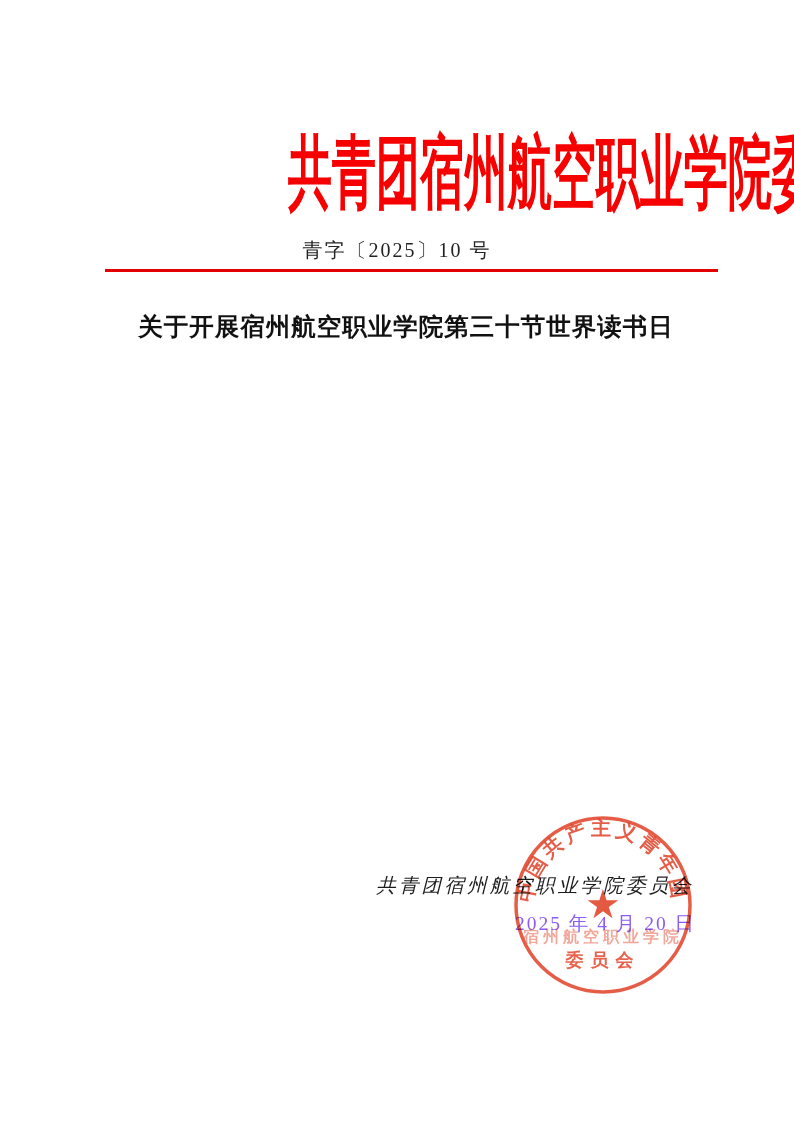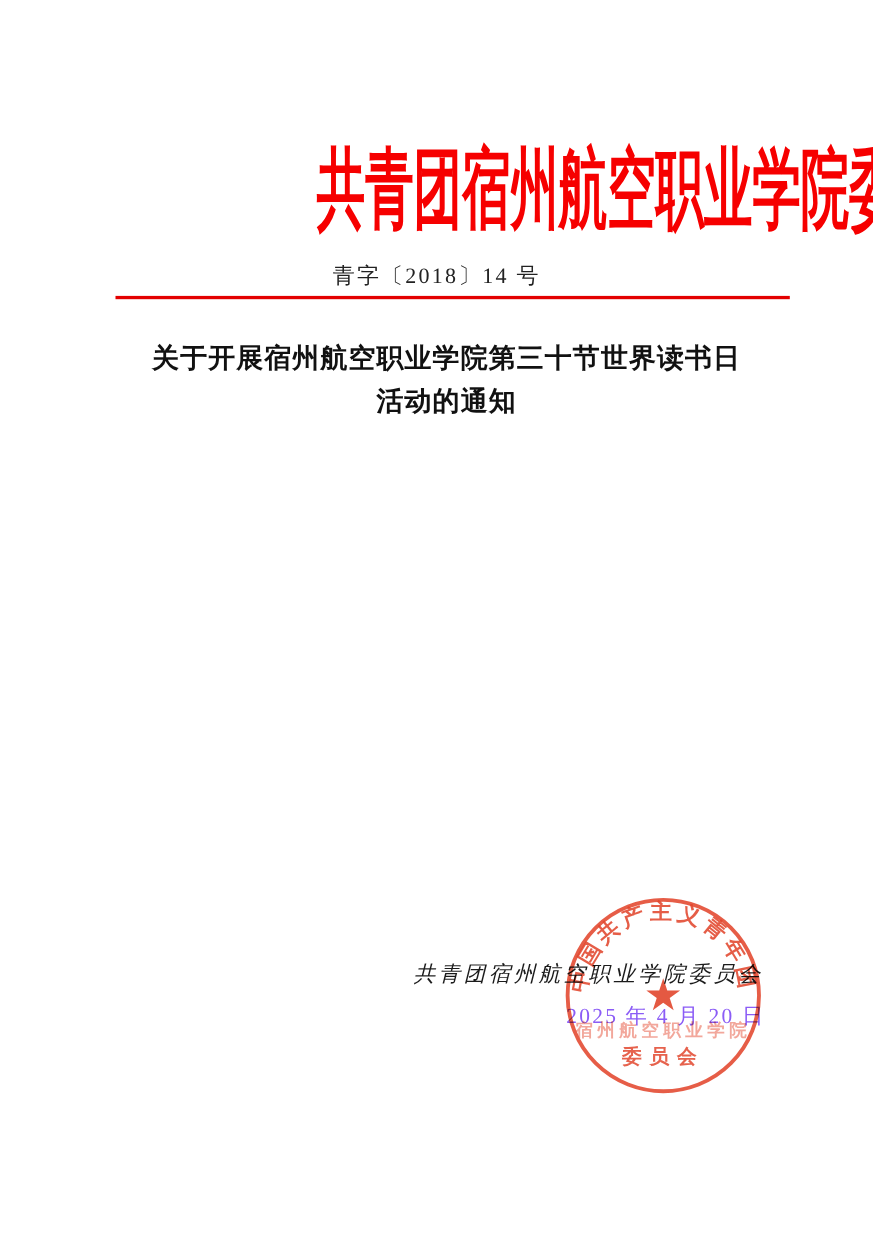--- a/index.html
+++ b/index.html
@@ -152,27 +152,26 @@
 </style>
 </head>
 <body>
 
 <div class="page">
 
   <div class="red-head-wrap">
     <span class="red-head">共青团宿州航空职业学院委员会文件</span>
   </div>
 
-  <div class="doc-number">青字〔2018〕14 号</div>
+  <div class="doc-number">青字〔2025〕10 号</div>
 
   <div class="red-line"></div>
 
   <div class="doc-title">
     <div>关于开展宿州航空职业学院第三十节世界读书日</div>
-    <div>活动的通知</div>
   </div>
 
 
   <div class="sig-org">共青团宿州航空职业学院委员会</div>
 
   <div class="sig-date">2025 年 4 月 20 日</div>
 
   <div class="seal">
     <svg viewBox="0 0 190 190" width="190" height="190" xmlns="http://www.w3.org/2000/svg">
       <circle cx="95" cy="93" r="87" fill="none" stroke="#e2472e" stroke-width="3.5" opacity="0.88"></circle>

